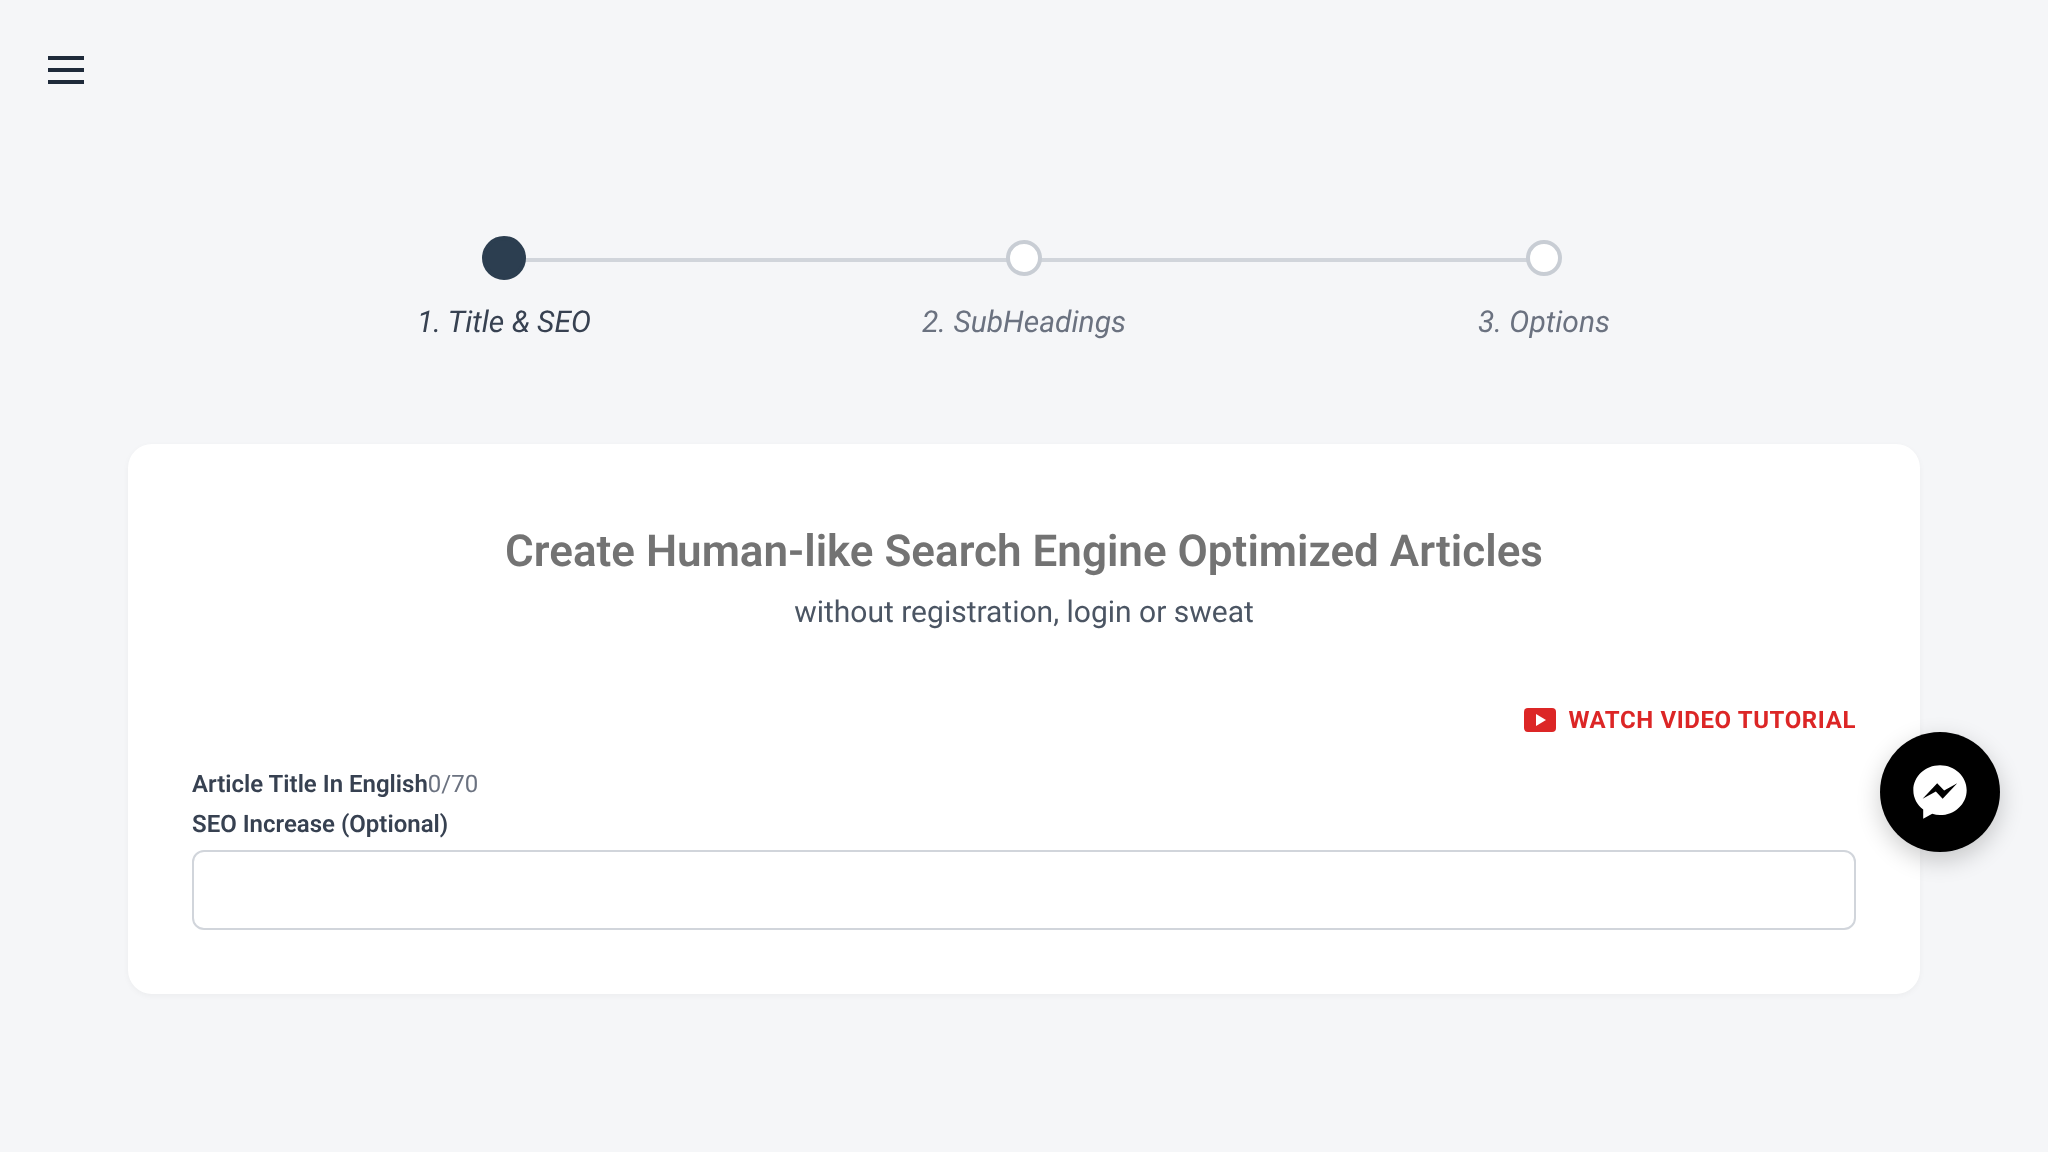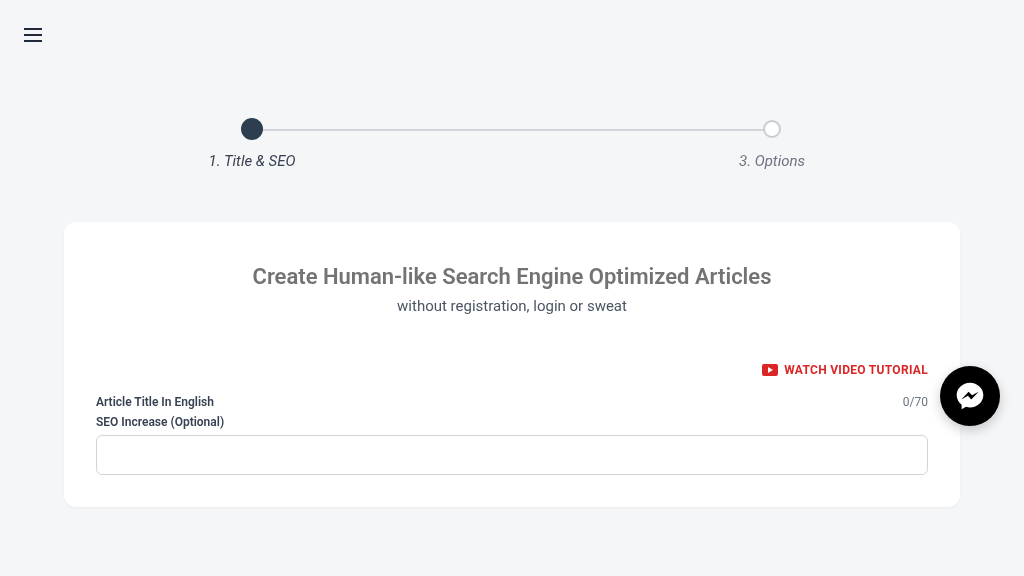--- a/index.html
+++ b/index.html
@@ -91,21 +91,21 @@
       text-align: center;
       font-size: 22px;
       font-weight: 600;
       color: #737373;
       margin-bottom: 8px;
     }
     .subheading {
       text-align: center;
       font-size: 15px;
       color: #4b5563;
-      margin-bottom: 48px;
+      margin-bottom: 38px;
     }
     .watch-row {
       display: flex;
       justify-content: flex-end;
       align-items: flex-end;
       margin-bottom: 18px;
     }
     .watch-link {
       color: #dc2626;
       font-size: 12px;
@@ -127,21 +127,20 @@
       content: '';
       position: absolute;
       left: 6px;
       top: 3px;
       border-left: 5px solid #fff;
       border-top: 3px solid transparent;
       border-bottom: 3px solid transparent;
     }
     .field-row {
       display: flex;
-      justify-content: space-between;
       align-items: center;
       margin-bottom: 6px;
     }
     .field-label {
       font-size: 12px;
       font-weight: 600;
       color: #374151;
     }
     .field-counter {
       font-size: 12px;
@@ -201,20 +200,24 @@
 </div>
 
 <div class="stepper">
   <div class="stepper-line"></div>
   <div class="step">
     <div class="step-dot active"></div>
     <div class="step-label active">1. Title &amp; SEO</div>
   </div>
   <div class="step">
     <div class="step-dot"></div>
+    <div class="step-label">2. SubHeadings</div>
+  </div>
+  <div class="step">
+    <div class="step-dot"></div>
     <div class="step-label">3. Options</div>
   </div>
 </div>
 
 <div class="card">
   <div class="heading">Create Human-like Search Engine Optimized Articles</div>
   <div class="subheading">without registration, login or sweat</div>
 
   <div class="watch-row">
     <div class="watch-link">

